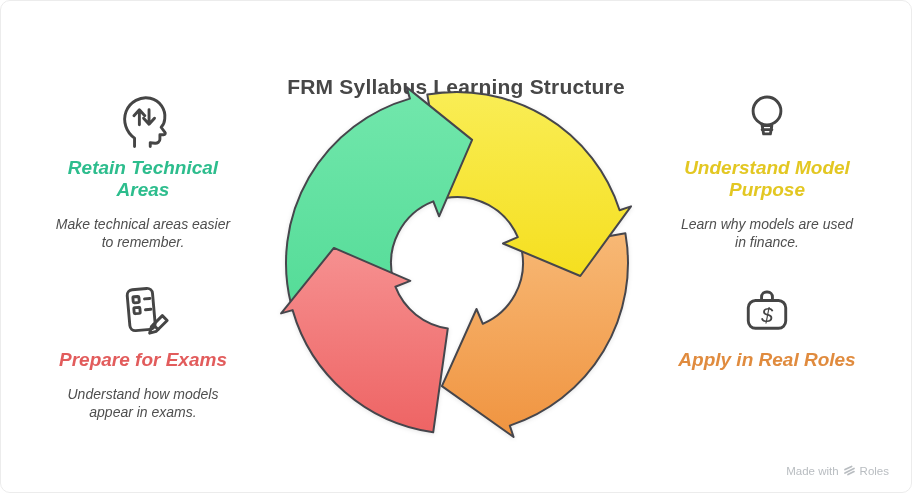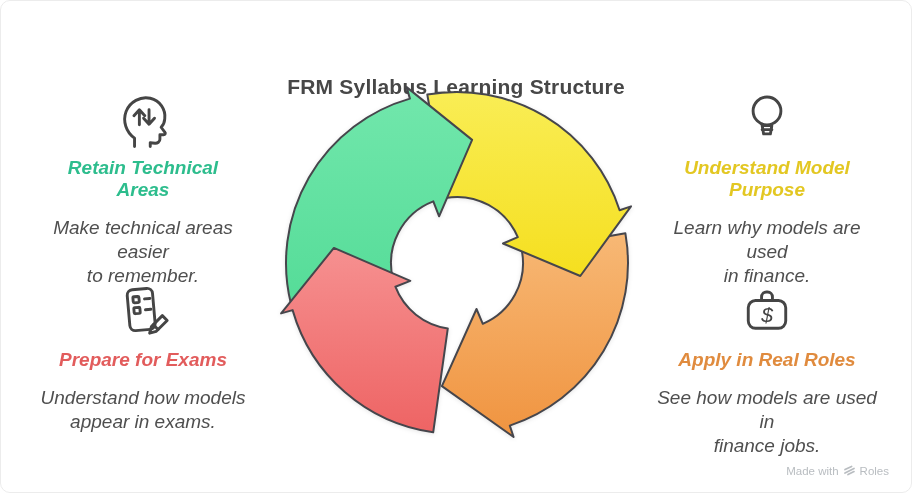--- a/index.html
+++ b/index.html
@@ -20,21 +20,21 @@
   .tl{left:26px;top:90px;} .tr{left:650px;top:90px;}
   .bl{left:26px;top:282px;} .br{left:650px;top:282px;}
   .block-icon{width:58px;height:58px;margin-bottom:8px;}
   .block-icon svg{width:100%;height:100%;}
   .icon-stroke{fill:none;stroke:#454545;stroke-width:2.4;stroke-linecap:round;stroke-linejoin:round;}
   .block-heading{
     font-size:19px;font-weight:bold;line-height:1.16;white-space:pre-line;
     margin:0 0 15px 0;
   }
   .block-desc{
-    font-size:19px;line-height:1.25;color:#4f4f4f;white-space:pre-line;margin:0;
+    font-size:14px;line-height:1.25;color:#4f4f4f;white-space:pre-line;margin:0;
   }
   .cycle-wrap{position:absolute;left:270px;top:76px;width:372px;height:372px;}
   .cycle-wrap svg{width:100%;height:100%;filter:drop-shadow(0 1px 2px rgba(0,0,0,.10));}
   .made-with{
     position:absolute;right:22px;bottom:15px;display:flex;align-items:center;gap:4px;
     font-size:11.5px;color:#b9bdc1;
   }
   .napkin-logo{width:13px;height:13px;}
 </style>
 </head>
@@ -93,22 +93,20 @@
 
   <div class="info-block br">
     <div class="block-icon">
       <svg viewBox="0 0 48 48">
         <path class="icon-stroke" d="M19.5 14.5 V11.5 a4 4 0 0 1 4 -4 h1 a4 4 0 0 1 4 4 V14.5"></path>
         <rect class="icon-stroke" x="8.5" y="14.5" width="31" height="23" rx="6"></rect>
         <text x="24" y="32" text-anchor="middle" font-size="17.5" font-family="Liberation Sans, sans-serif" fill="#454545">$</text>
       </svg>
     </div>
     <div class="block-heading" style="color: rgb(224, 139, 62); text-align: center;">Apply in Real Roles</div>
-    <p class="block-desc">See how models are used in
-finance jobs.</p>
   </div>
 
   <div class="cycle-wrap">
     <svg id="cycle-svg" viewBox="0 0 372 372">
         <defs>
           <linearGradient id="g-orange" x1="0" y1="0" x2="0" y2="1">
             <stop offset="0%" stop-color="#f7b875"></stop>
             <stop offset="100%" stop-color="#f09440"></stop>
           </linearGradient>
           <linearGradient id="g-yellow" x1="0" y1="0" x2="0" y2="1">

